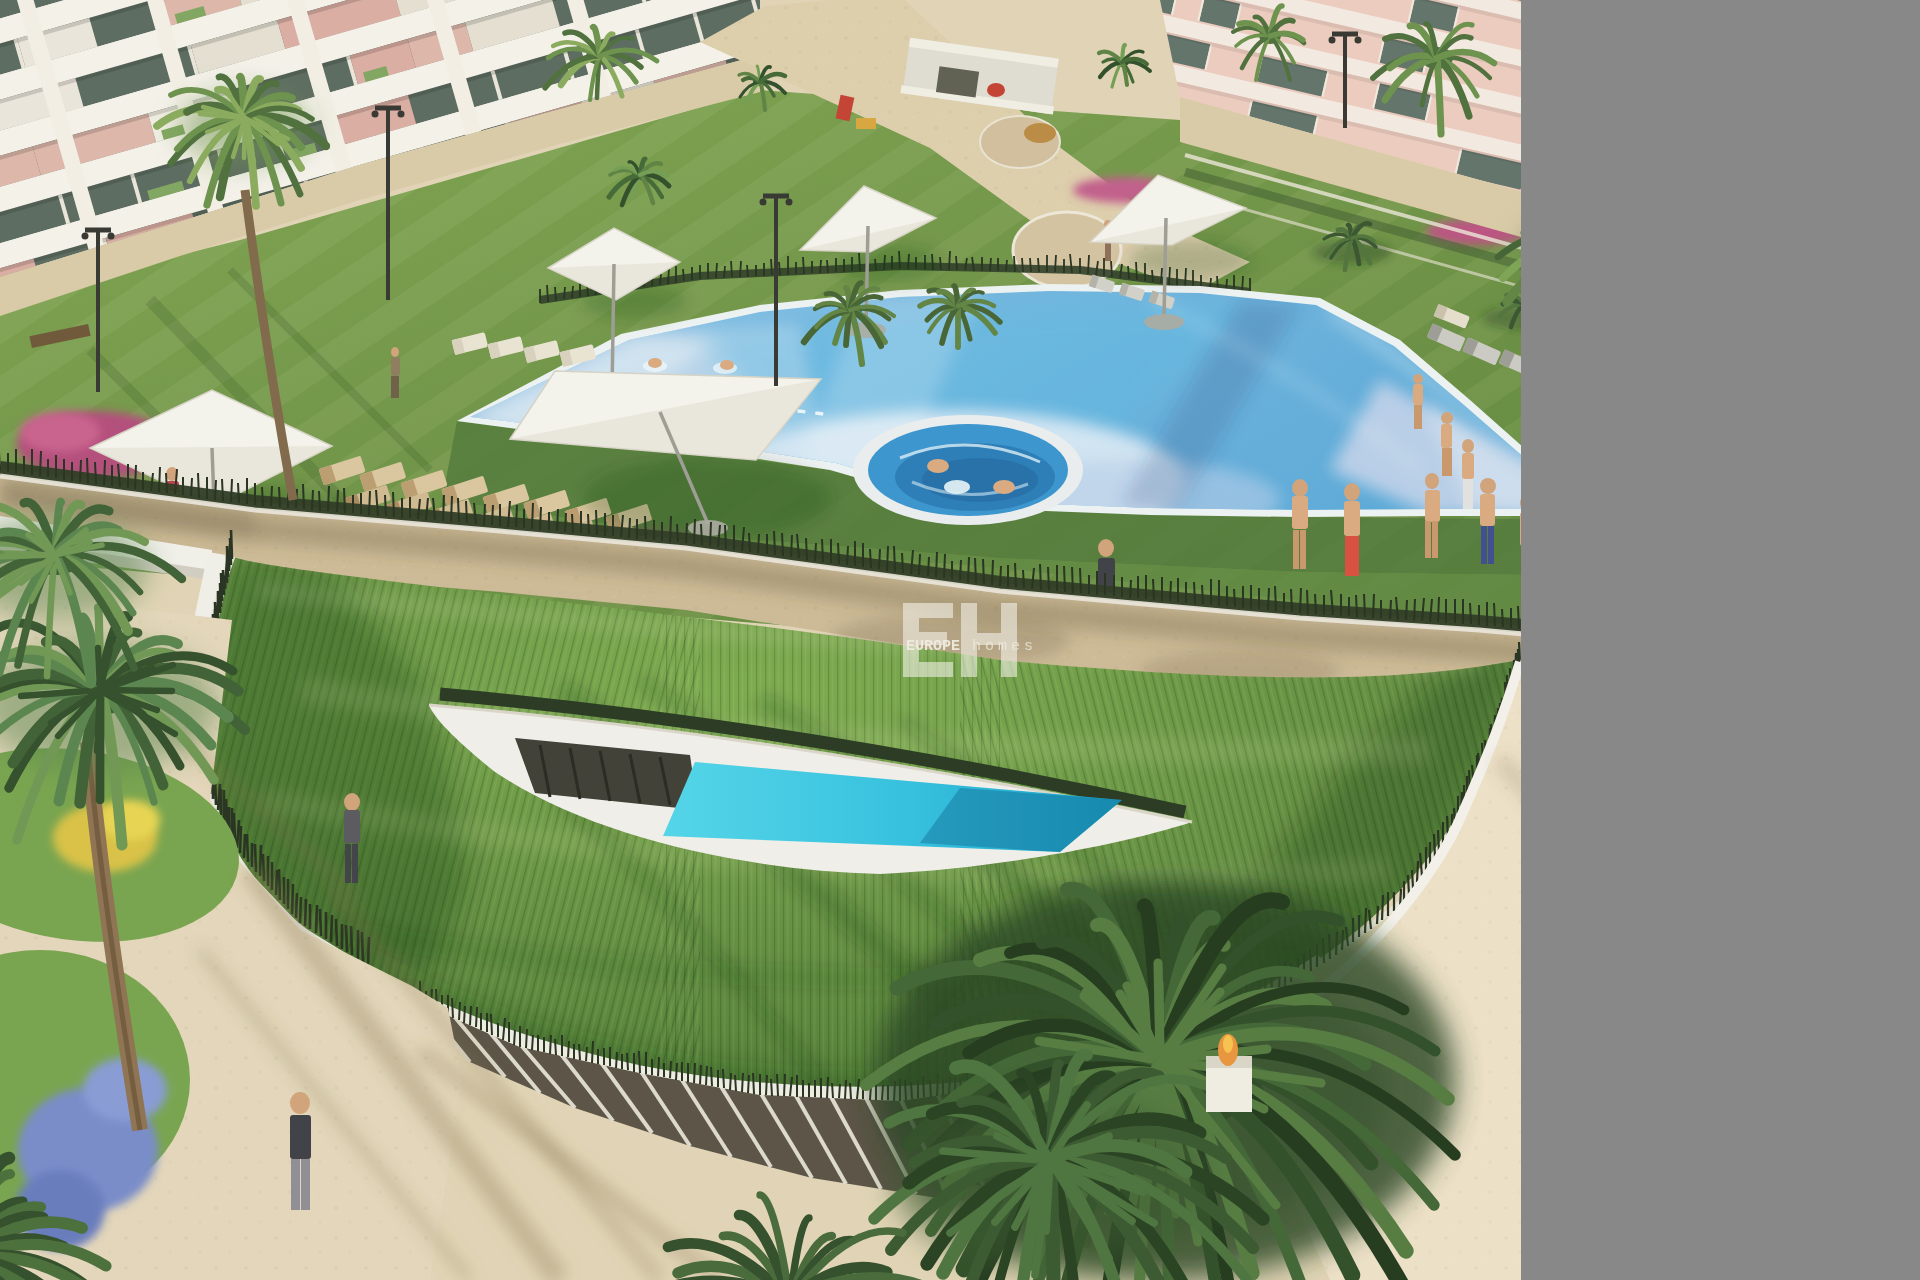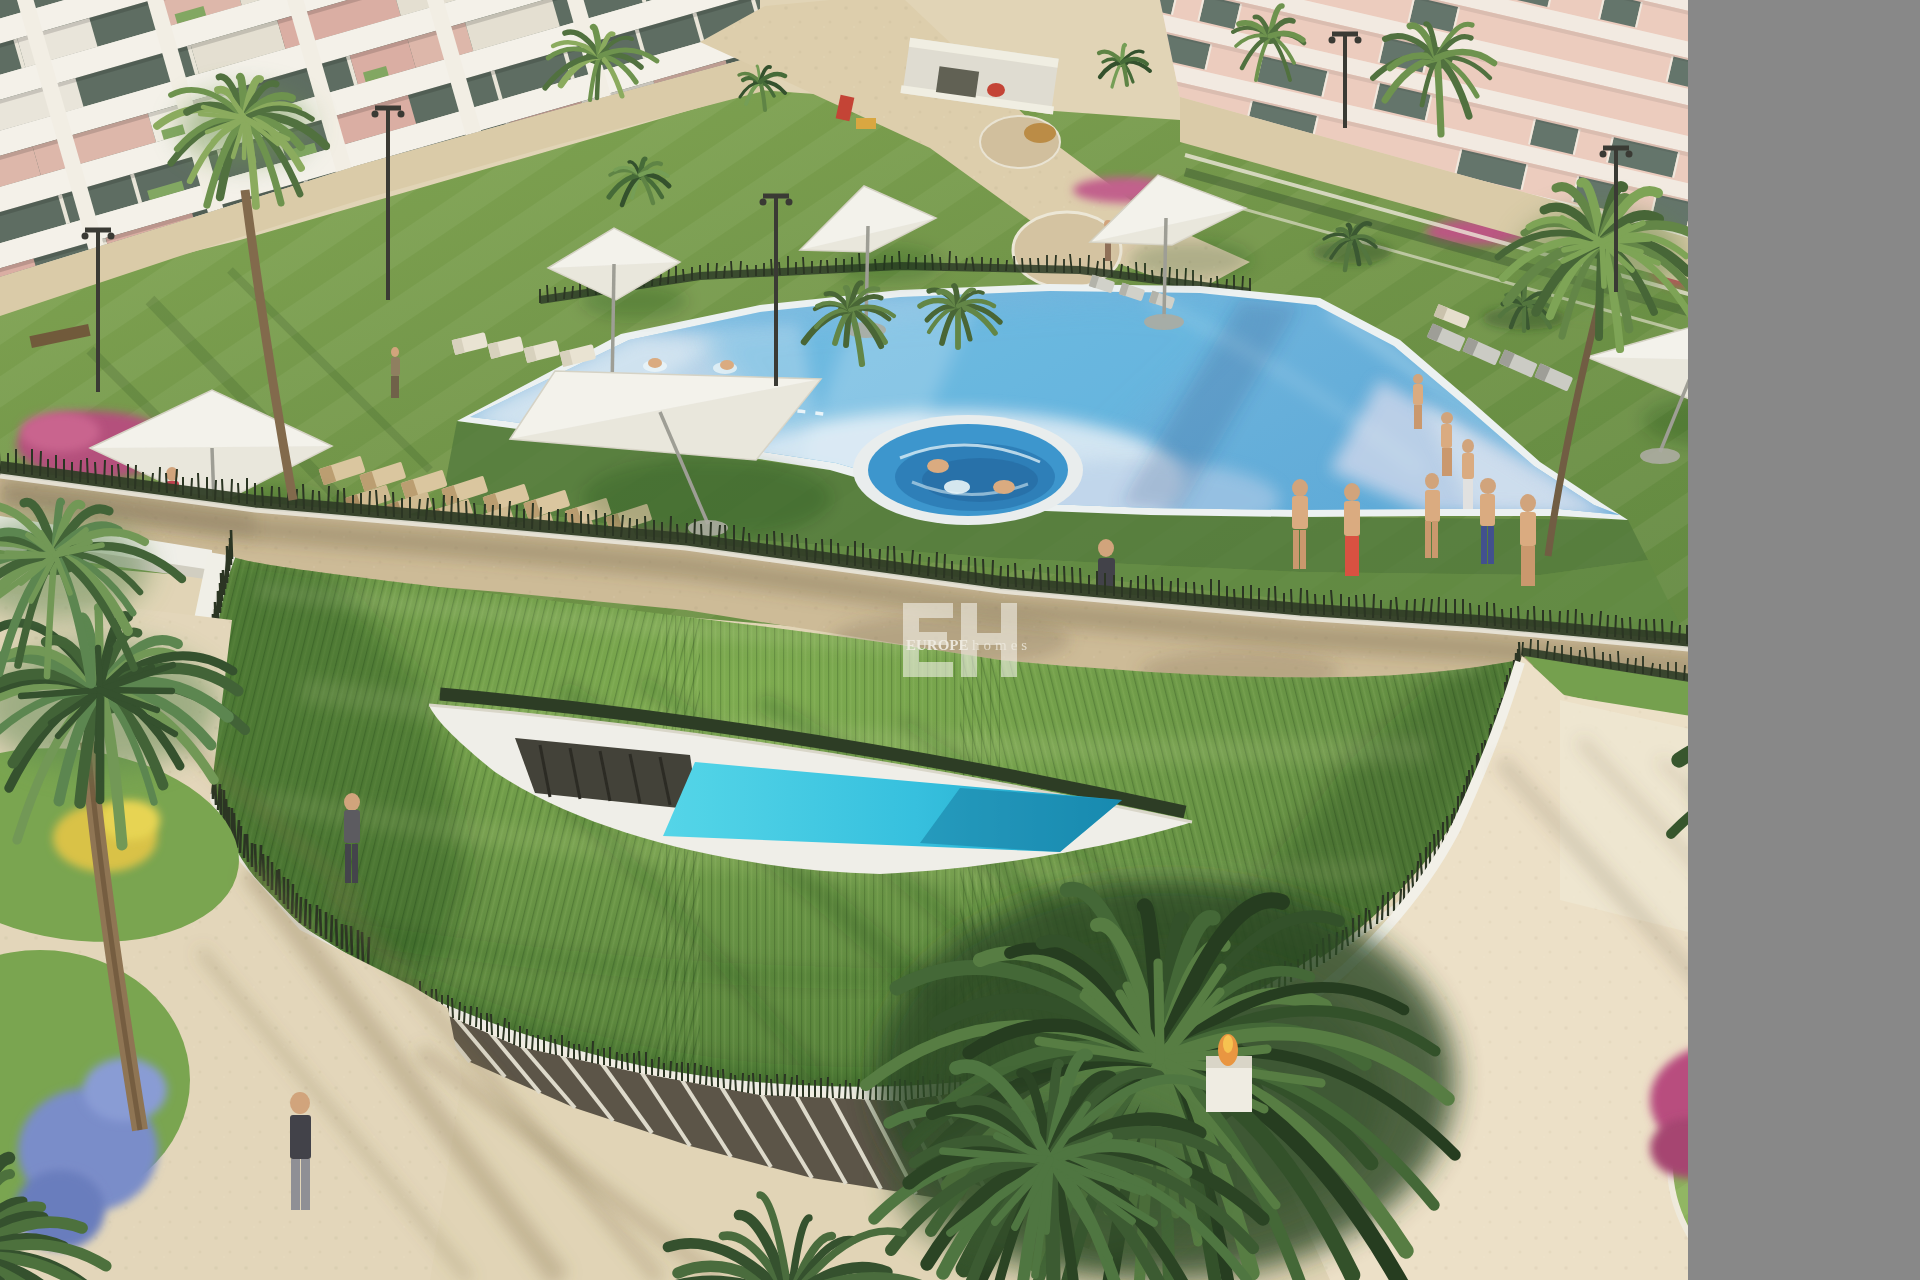--- a/index.html
+++ b/index.html
@@ -1,14 +1,14 @@
 <!DOCTYPE html>
 <html><head><meta charset="utf-8"><style>
 html,body{margin:0;padding:0;background:#888}
-#page{width:1688px;height:1280px;overflow:hidden;position:relative;font-family:Liberation Serif, serif}
+#page{width:1521px;height:1280px;overflow:hidden;position:relative;font-family:Liberation Mono, monospace}
 </style></head><body>
 <div id="page">
 <svg width="1920" height="1280" viewBox="0 0 1920 1280">
 <defs>
 <linearGradient id="poolg" x1="0" y1="0" x2="1" y2="0.35">
  <stop offset="0" stop-color="#90c6e8"></stop>
           <stop offset="0.4" stop-color="#70b4de"></stop>
           <stop offset="1" stop-color="#58a8d8"></stop>
 </linearGradient>
 <linearGradient id="wedgeg" x1="0" y1="0" x2="1" y2="0">

